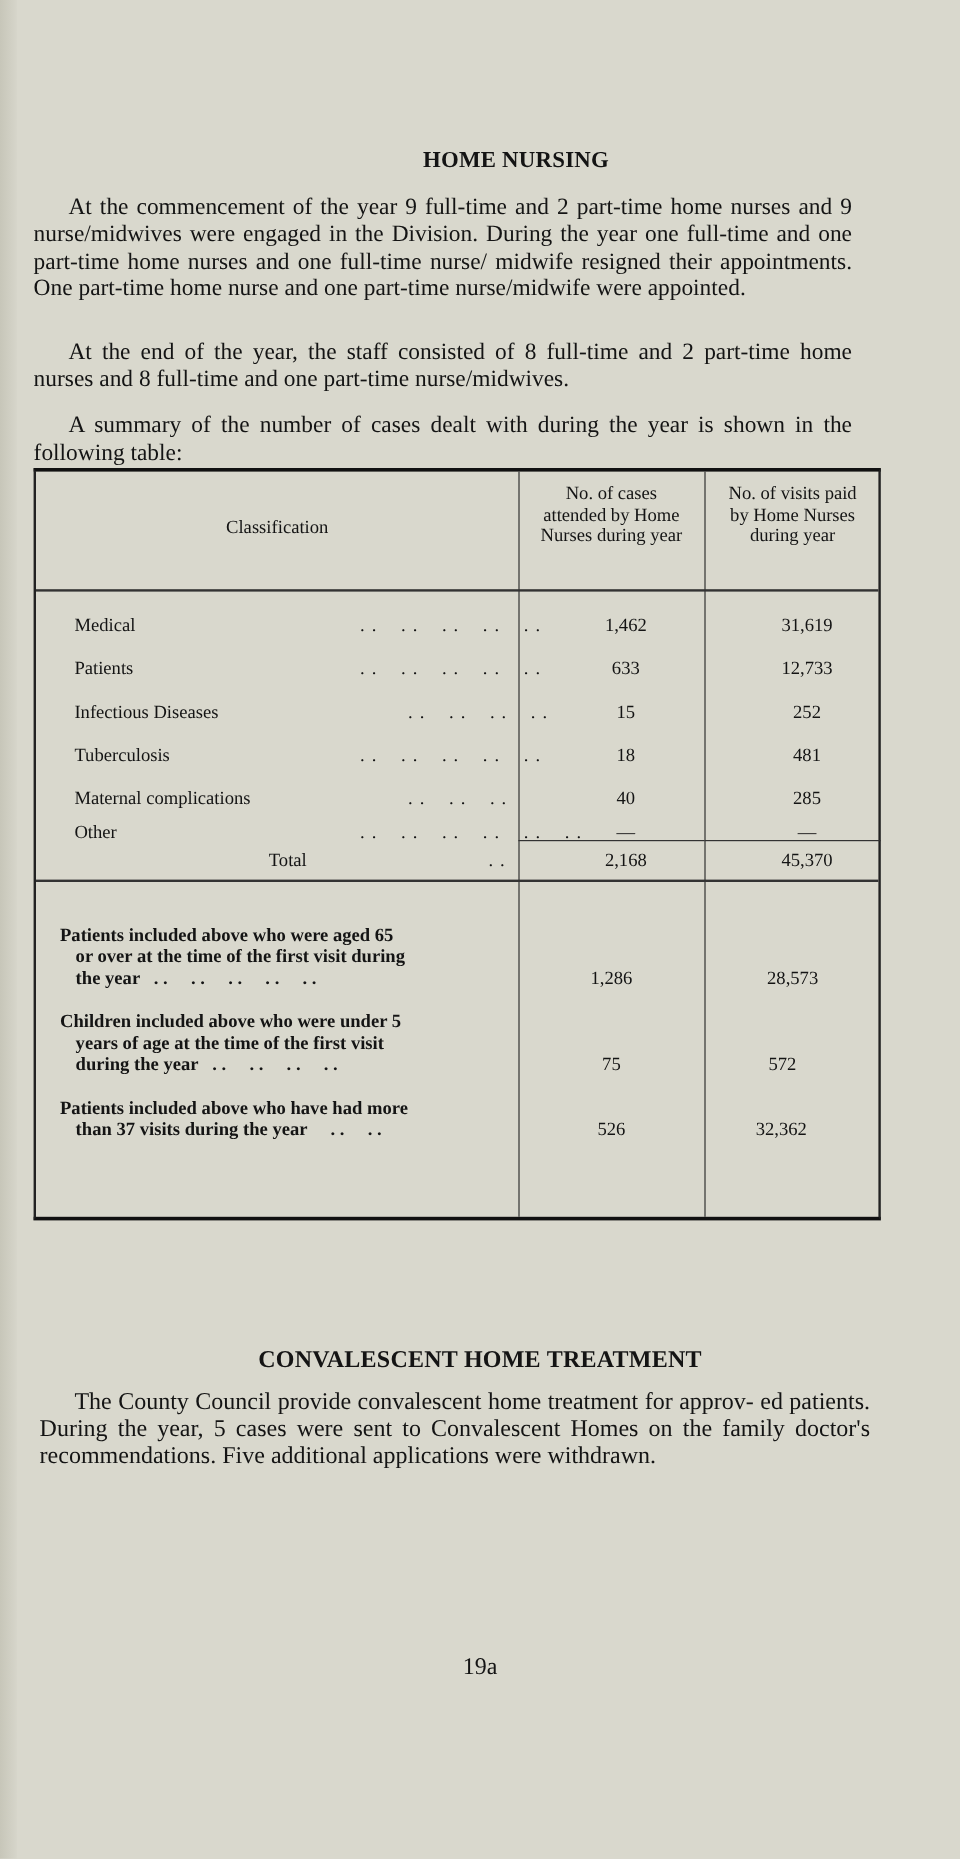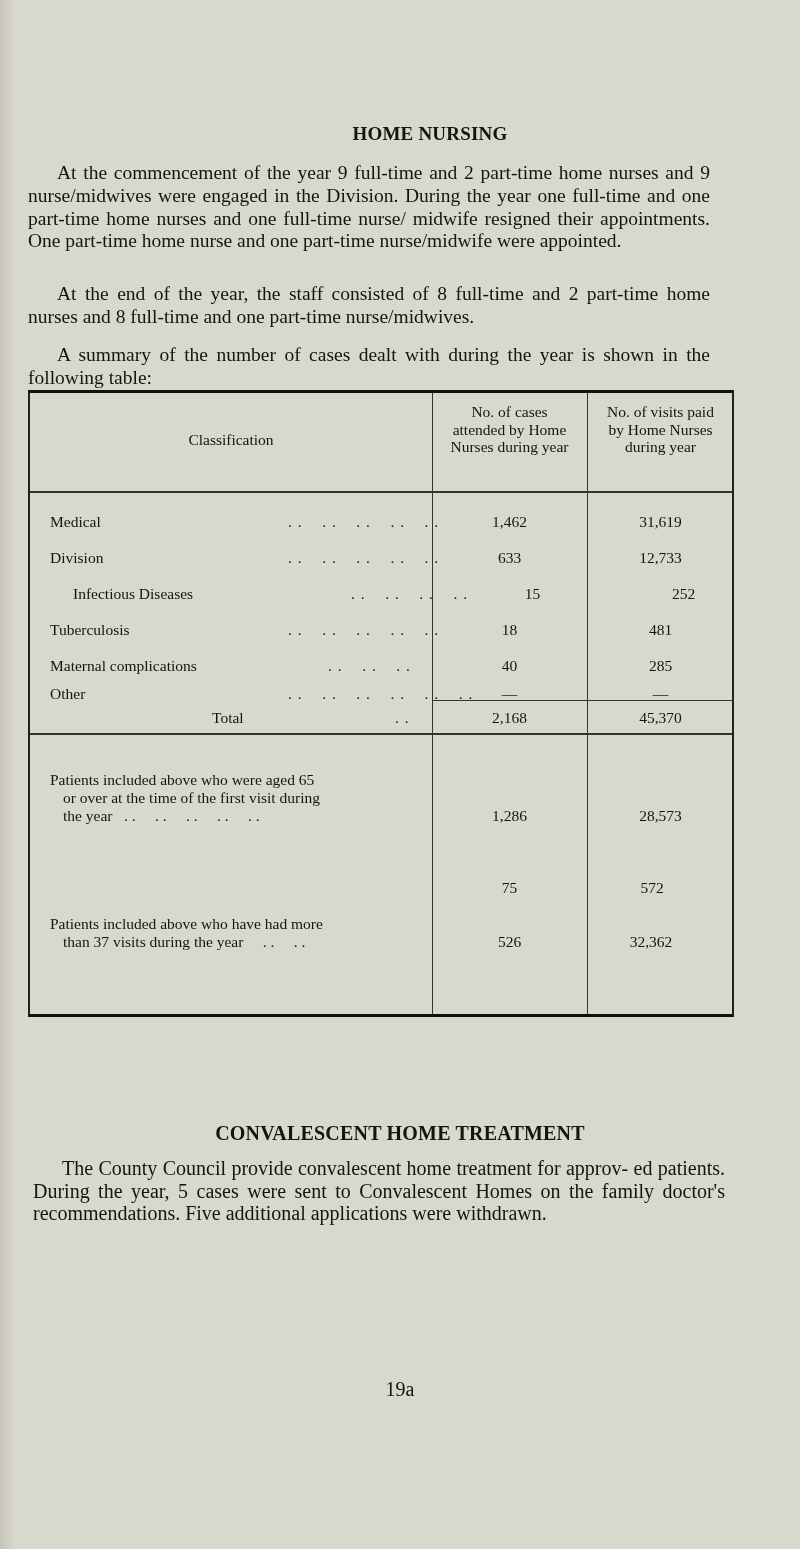--- a/index.html
+++ b/index.html
@@ -45,27 +45,27 @@
   #tl1 { left: 402px; width: 155px; }
   #tl2 { left: 557px; width: 147px; }
 
   .th {
     position: absolute; text-align: center; font-size: 15.5px; line-height: 17.5px;
   }
   #th-class { left: 0; width: 402px; top: 38px; }
   #th-cases { left: 402px; width: 155px; top: 2px; }
   #th-visits { left: 557px; width: 147px; top: 2px; }
 
-  .row { position: absolute; left: 0; width: 704px; height: 20px; font-size: 15.5px; }
+  .row { position: absolute; left: 12px; width: 704px; height: 20px; font-size: 15.5px; }
   .row .lbl { position: absolute; left: 20px; white-space: pre; }
   .row .c1 { position: absolute; left: 402px; width: 155px; text-align: center; }
   .row .c2 { position: absolute; left: 557px; width: 147px; text-align: center; }
   .row .dots { position: absolute; white-space: pre; letter-spacing: 1px; }
 
-  .sub { position: absolute; left: 20px; width: 370px; font-size: 15.5px; line-height: 18px; }
+  .sub { position: absolute; left: 20px; width: 370px; font-size: 15.5px; line-height: 18px; font-weight: bold; }
   .sub .ln2 { padding-left: 13px; display: block; }
   .subval { position: absolute; font-size: 15.5px; text-align: center; }
 
   .page-num {
     position: absolute; top: 1378px; left: 0; width: 800px; text-align: center;
     font-size: 20px;
   }
 </style>
 </head>
 <body>
@@ -93,26 +93,26 @@
     <span style="display:block;width:110px;margin:0 auto;">No. of visits paid by Home Nurses during year</span>
   </div>
 
   <div class="row" style="top:120px;">
     <span class="lbl">Medical</span>
     <span class="dots" style="left:258px;">. .    . .    . .    . .    . .</span>
     <span class="c1">1,462</span>
     <span class="c2">31,619</span>
   </div>
   <div class="row" style="top:156px;">
-    <span class="lbl">Division</span>
+    <span class="lbl">Patients</span>
     <span class="dots" style="left:258px;">. .    . .    . .    . .    . .</span>
     <span class="c1">633</span>
     <span class="c2">12,733</span>
   </div>
-  <div class="row" style="top:192px;margin-left:23px;">
+  <div class="row" style="top:192px;">
     <span class="lbl">Infectious Diseases</span>
     <span class="dots" style="left:298px;">. .    . .    . .    . .</span>
     <span class="c1">15</span>
     <span class="c2">252</span>
   </div>
   <div class="row" style="top:228px;">
     <span class="lbl">Tuberculosis</span>
     <span class="dots" style="left:258px;">. .    . .    . .    . .    . .</span>
     <span class="c1">18</span>
     <span class="c2">481</span>
@@ -138,20 +138,25 @@
   </div>
 
   <div class="sub" style="top:378px;">
     <span style="display:block">Patients included above who were aged 65</span>
     <span class="ln2">or over at the time of the first visit during</span>
     <span class="ln2" style="white-space:pre">the year   . .     . .     . .     . .     . .</span>
   </div>
   <div class="subval" style="top:414px;left:402px;width:155px;">1,286</div>
   <div class="subval" style="top:414px;left:557px;width:147px;">28,573</div>
 
+  <div class="sub" style="top:450px;">
+    <span style="display:block">Children included above who were under 5</span>
+    <span class="ln2">years of age at the time of the first visit</span>
+    <span class="ln2" style="white-space:pre">during the year   . .     . .     . .     . .</span>
+  </div>
   <div class="subval" style="top:486px;left:402px;width:155px;">75</div>
   <div class="subval" style="top:486px;left:557px;width:130px;">572</div>
 
   <div class="sub" style="top:522px;">
     <span style="display:block">Patients included above who have had more</span>
     <span class="ln2" style="white-space:pre">than 37 visits during the year     . .     . .</span>
   </div>
   <div class="subval" style="top:540px;left:402px;width:155px;">526</div>
   <div class="subval" style="top:540px;left:557px;width:128px;">32,362</div>
 </div>

